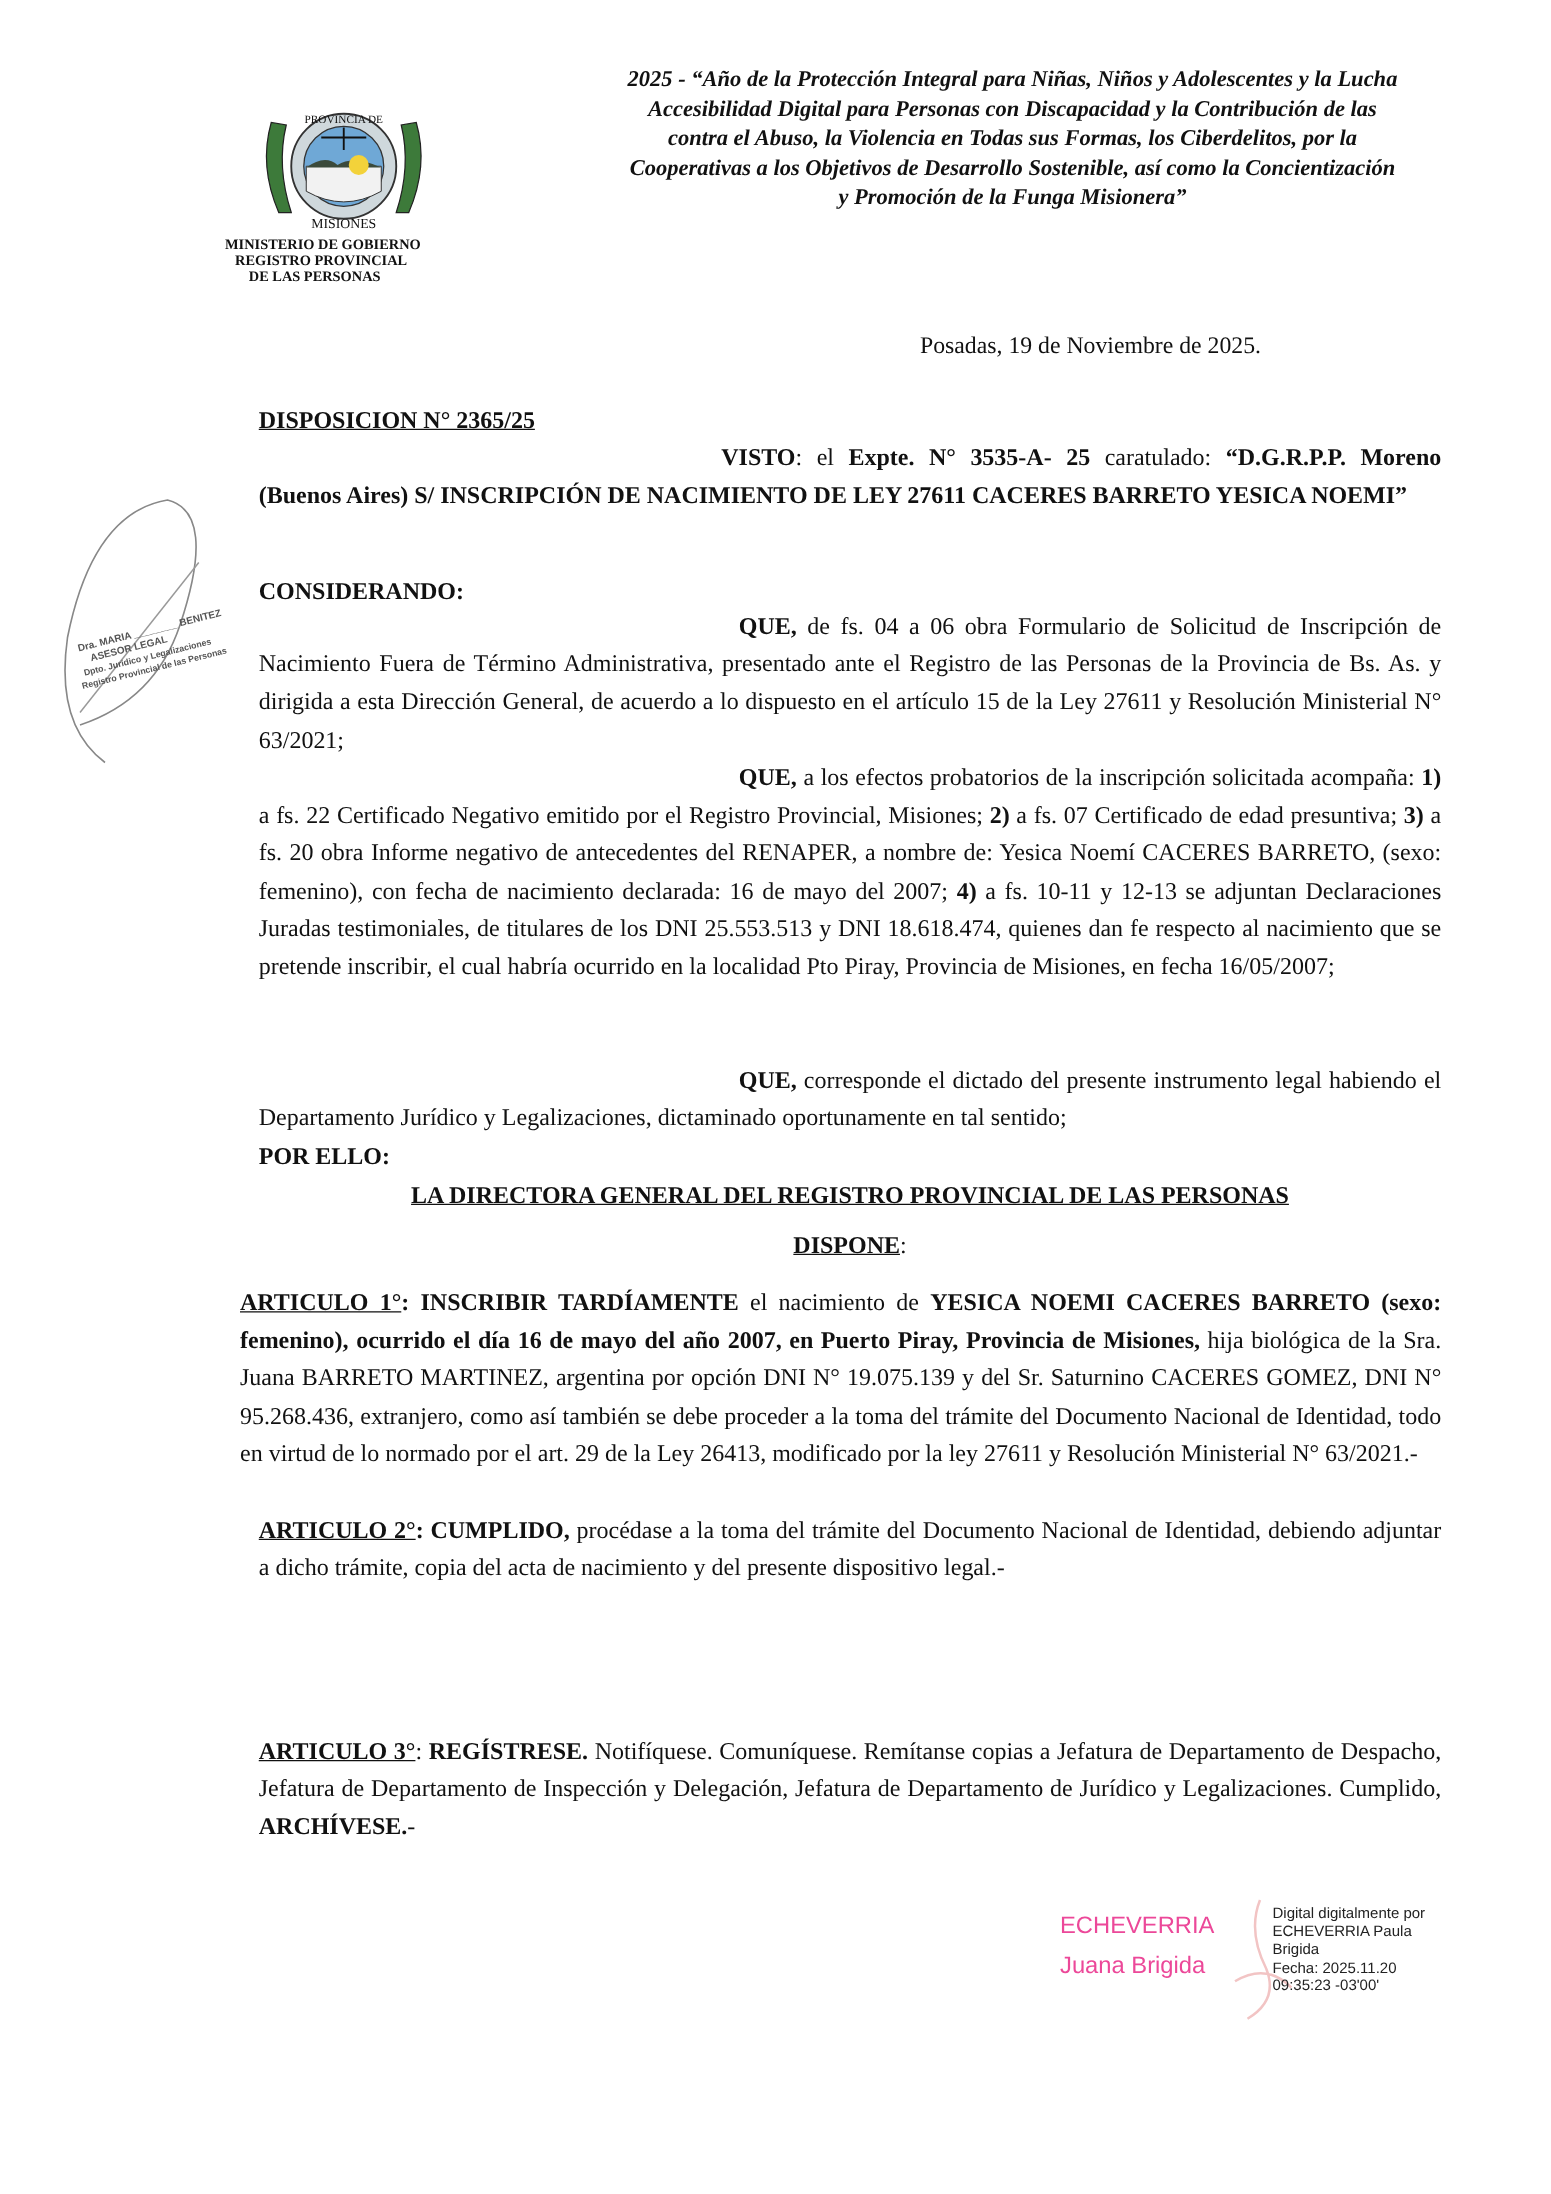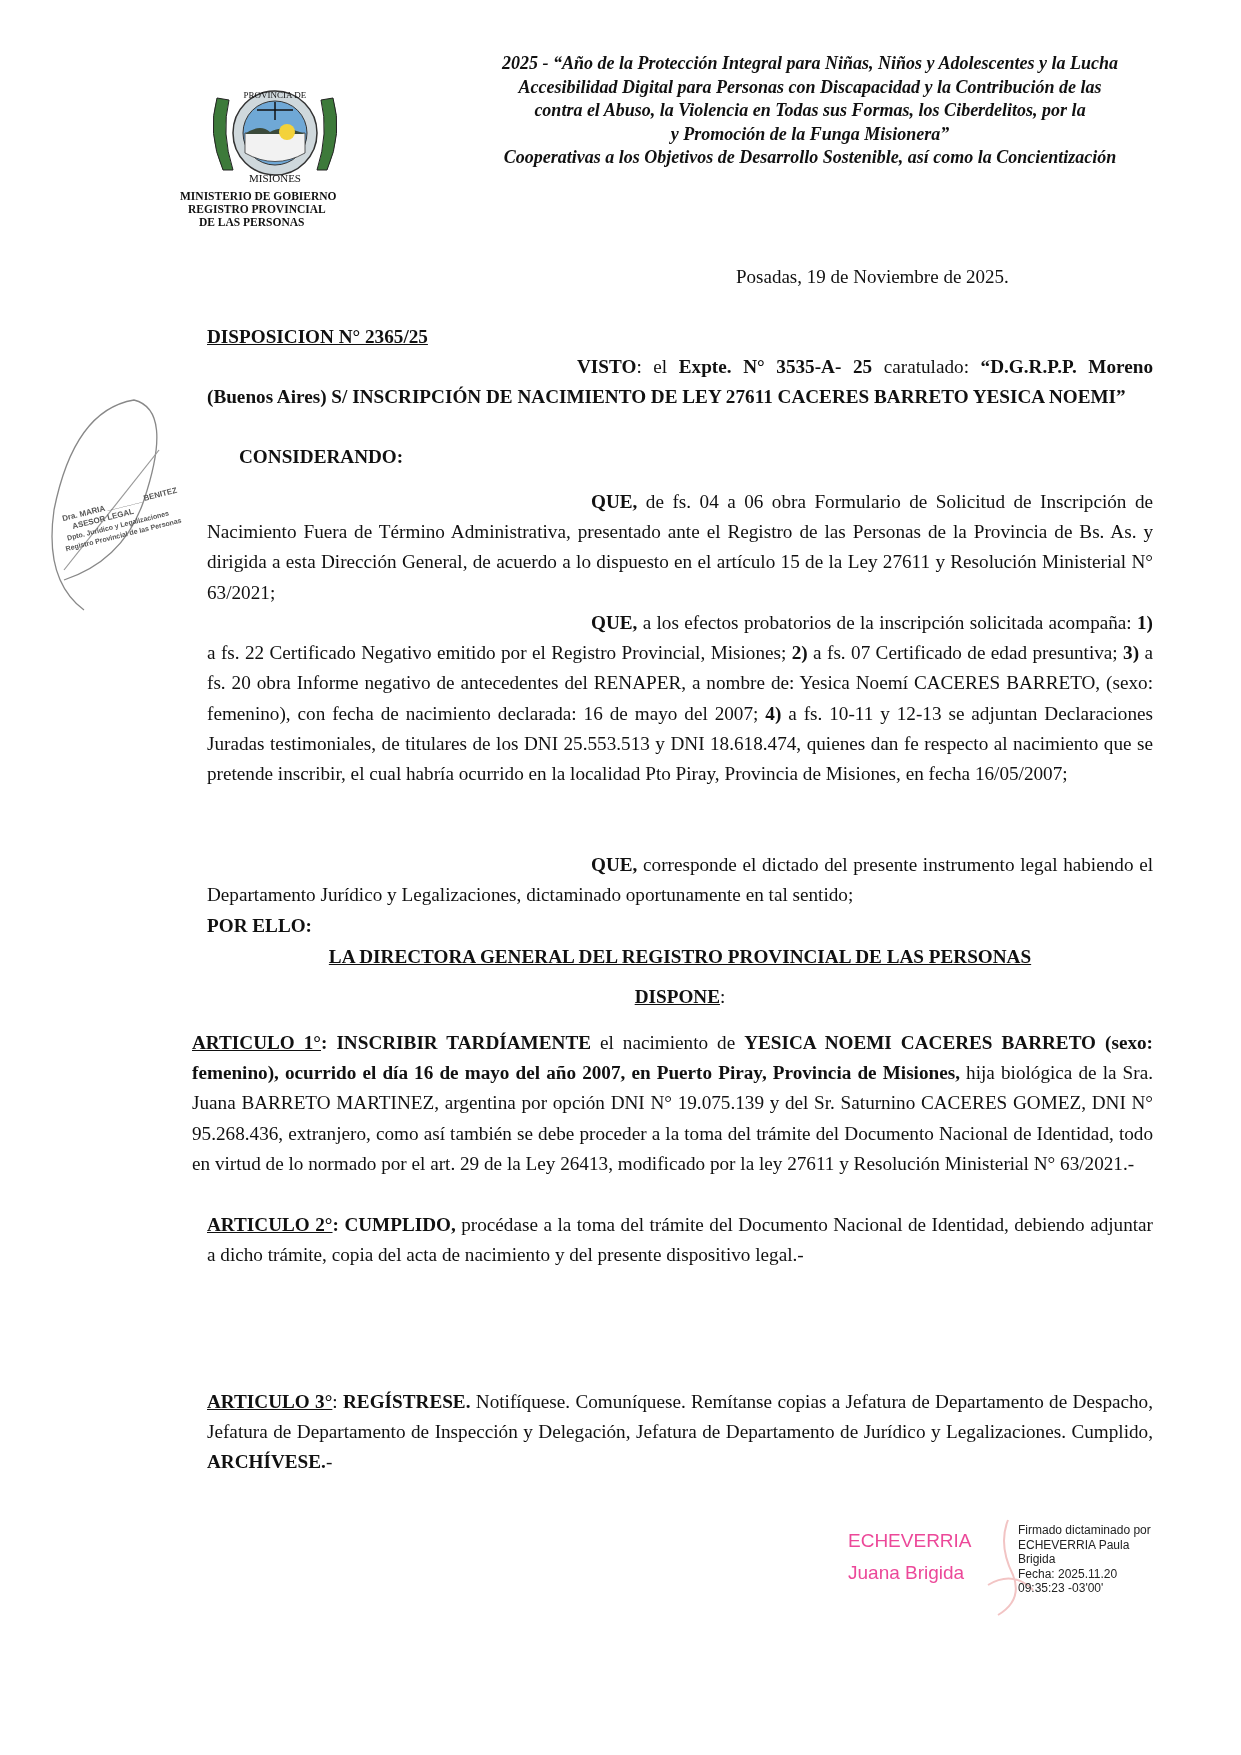--- a/index.html
+++ b/index.html
@@ -43,22 +43,22 @@
 <div class="abs ministry">
   <div>MINISTERIO DE GOBIERNO</div>
   <div class="l2">REGISTRO PROVINCIAL</div>
   <div class="l3">DE LAS PERSONAS</div>
 </div>
 
 <div class="abs motto">
   <div>2025 - “Año de la Protección Integral para Niñas, Niños y Adolescentes y la Lucha</div>
   <div>Accesibilidad Digital para Personas con Discapacidad y la Contribución de las</div>
   <div>contra el Abuso, la Violencia en Todas sus Formas, los Ciberdelitos, por la</div>
+  <div>Cooperativas a los Objetivos de Desarrollo Sostenible, así como la Concientización</div>
   <div>y Promoción de la Funga Misionera”</div>
-  <div>Cooperativas a los Objetivos de Desarrollo Sostenible, así como la Concientización</div>
 </div>
 
 <div class="abs date">Posadas, 19 de Noviembre de 2025.</div>
 
 <svg class="abs sigstamp" viewBox="0 0 170 240">
   <path d="M60 230 Q20 200 30 130 Q50 30 110 20 Q150 30 120 120 Q100 180 40 200" fill="none" stroke="#888" stroke-width="1.3"></path>
   <path d="M40 190 L135 70" fill="none" stroke="#999" stroke-width="1.2"></path>
   <g transform="rotate(-14 85 140)" font-family="Liberation Sans, sans-serif" font-weight="bold" fill="#555">
     <text x="40" y="130" font-size="8">Dra. MARIA ________ BENITEZ</text>
     <text x="48" y="140" font-size="8">ASESOR LEGAL</text>
@@ -68,21 +68,21 @@
 </svg>
 
 <div class="abs body" style="top:322px;">
   <span class="b u">DISPOSICION N° 2365/25</span>
 </div>
 
 <div class="abs body" style="top:352px;">
   <span class="ind" style="width:370px;"></span><span class="b">VISTO</span><span>: el </span><span class="b">Expte. N° 3535-A- 25</span><span> caratulado: </span><span class="b">“D.G.R.P.P. Moreno (Buenos Aires) S/ INSCRIPCIÓN DE NACIMIENTO DE LEY 27611 CACERES BARRETO YESICA NOEMI”</span>
 </div>
 
-<div class="abs body b" style="top:442px;margin-left:32px;">CONSIDERANDO:</div>
+<div class="abs body b" style="top:459px;">CONSIDERANDO:</div>
 
 <div class="abs body" style="top:487px;">
   <span class="ind"></span><span class="b">QUE,</span><span> de fs. 04 a 06 obra Formulario de Solicitud de Inscripción de Nacimiento Fuera de Término Administrativa, presentado ante el Registro de las Personas de la Provincia de Bs. As. y dirigida a esta Dirección General, de acuerdo a lo dispuesto en el artículo 15 de la Ley  27611 y Resolución Ministerial N° 63/2021;</span>
 </div>
 
 <div class="abs body" style="top:608px;">
   <span class="ind"></span><span class="b">QUE,</span><span> a los efectos probatorios de la inscripción solicitada acompaña: </span><span class="b">1)</span><span> a fs. 22 Certificado Negativo emitido por el Registro Provincial, Misiones; </span><span class="b">2)</span><span> a fs. 07 Certificado de edad presuntiva; </span><span class="b">3)</span><span> a fs. 20 obra Informe negativo de antecedentes del RENAPER, a nombre de: Yesica Noemí CACERES BARRETO, (sexo: femenino), con fecha de nacimiento declarada: 16 de mayo del 2007; </span><span class="b">4)</span><span> a fs. 10-11 y 12-13 se adjuntan Declaraciones Juradas testimoniales, de titulares de los DNI 25.553.513 y DNI 18.618.474, quienes dan fe respecto al nacimiento que se pretende inscribir, el cual habría ocurrido en la localidad Pto Piray, Provincia de Misiones, en fecha 16/05/2007;</span>
 </div>
 
 <div class="abs body" style="top:850px;">
@@ -111,19 +111,19 @@
   <span class="b u">ARTICULO 3°</span><span>: </span><span class="b">REGÍSTRESE.</span><span> Notifíquese. Comuníquese. Remítanse copias a Jefatura de Departamento de Despacho, Jefatura de Departamento de Inspección y Delegación, Jefatura de Departamento de Jurídico y Legalizaciones. Cumplido, </span><span class="b">ARCHÍVESE.</span><span>-</span>
 </div>
 
 <div class="abs digsig">
   <svg class="acro" viewBox="0 0 60 105">
     <path d="M30 5 Q20 30 35 60 Q45 85 20 100 M10 70 Q35 55 55 75" fill="none" stroke="#f2c4c4" stroke-width="2"></path>
   </svg>
   <div class="name">ECHEVERRIA</div>
   <div class="name">Juana Brigida</div>
   <div class="meta">
-    <div>Firmado dictaminado por</div>
+    <div>Digital digitalmente por</div>
     <div>ECHEVERRIA Paula</div>
     <div>Brigida</div>
     <div>Fecha: 2025.11.20</div>
     <div>09:35:23 -03'00'</div>
   </div>
 </div>
 
 </body></html>

